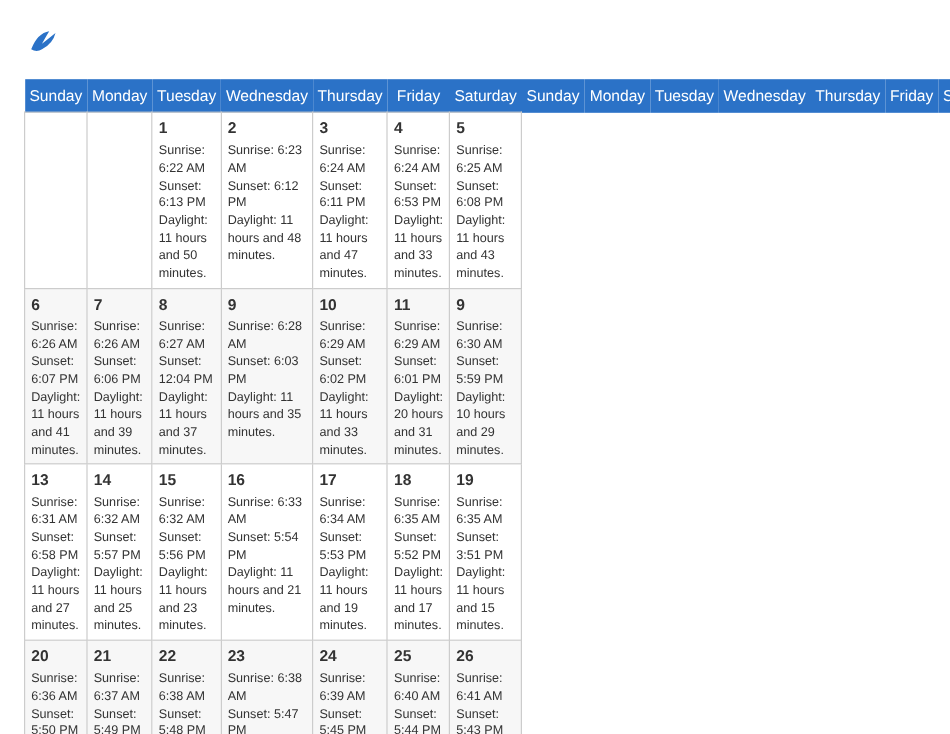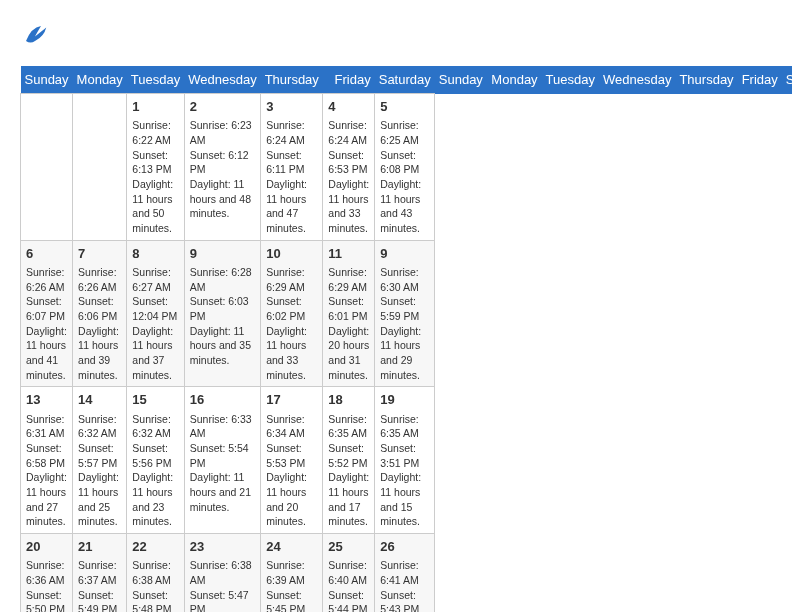--- a/index.html
+++ b/index.html
@@ -56,21 +56,21 @@
     }
     table {
       width: 100%;
       border-collapse: collapse;
       font-size: 10.5px;
     }
     thead tr th {
       background-color: #2b72c7;
       color: #fff;
       padding: 6px 4px;
-      text-align: right;
+      text-align: center;
       font-size: 13px;
       font-weight: normal;
     }
     tbody tr td {
       border: 1px solid #ccc;
       vertical-align: top;
       padding: 4px 5px;
       width: 14.28%;
       min-height: 80px;
       color: #333;
@@ -142,28 +142,28 @@
         <td><span class="day-num">4</span><span>Sunrise: 6:24 AM</span><br><span>Sunset: 6:53 PM</span><br><span>Daylight: 11 hours and 33 minutes.</span></td>
         <td><span class="day-num">5</span><span>Sunrise: 6:25 AM</span><br><span>Sunset: 6:08 PM</span><br><span>Daylight: 11 hours and 43 minutes.</span></td>
       </tr>
       <tr>
         <td><span class="day-num">6</span><span>Sunrise: 6:26 AM</span><br><span>Sunset: 6:07 PM</span><br><span>Daylight: 11 hours and 41 minutes.</span></td>
         <td><span class="day-num">7</span><span>Sunrise: 6:26 AM</span><br><span>Sunset: 6:06 PM</span><br><span>Daylight: 11 hours and 39 minutes.</span></td>
         <td><span class="day-num">8</span><span>Sunrise: 6:27 AM</span><br><span>Sunset: 12:04 PM</span><br><span>Daylight: 11 hours and 37 minutes.</span></td>
         <td><span class="day-num">9</span><span>Sunrise: 6:28 AM</span><br><span>Sunset: 6:03 PM</span><br><span>Daylight: 11 hours and 35 minutes.</span></td>
         <td><span class="day-num">10</span><span>Sunrise: 6:29 AM</span><br><span>Sunset: 6:02 PM</span><br><span>Daylight: 11 hours and 33 minutes.</span></td>
         <td><span class="day-num">11</span><span>Sunrise: 6:29 AM</span><br><span>Sunset: 6:01 PM</span><br><span>Daylight: 20 hours and 31 minutes.</span></td>
-        <td><span class="day-num">9</span><span>Sunrise: 6:30 AM</span><br><span>Sunset: 5:59 PM</span><br><span>Daylight: 11 hours and 29 minutes.</span></td>
+        <td><span class="day-num">9</span><span>Sunrise: 6:30 AM</span><br><span>Sunset: 5:59 PM</span><br><span>Daylight: 10 hours and 29 minutes.</span></td>
       </tr>
       <tr>
         <td><span class="day-num">13</span><span>Sunrise: 6:31 AM</span><br><span>Sunset: 6:58 PM</span><br><span>Daylight: 11 hours and 27 minutes.</span></td>
         <td><span class="day-num">14</span><span>Sunrise: 6:32 AM</span><br><span>Sunset: 5:57 PM</span><br><span>Daylight: 11 hours and 25 minutes.</span></td>
         <td><span class="day-num">15</span><span>Sunrise: 6:32 AM</span><br><span>Sunset: 5:56 PM</span><br><span>Daylight: 11 hours and 23 minutes.</span></td>
         <td><span class="day-num">16</span><span>Sunrise: 6:33 AM</span><br><span>Sunset: 5:54 PM</span><br><span>Daylight: 11 hours and 21 minutes.</span></td>
-        <td><span class="day-num">17</span><span>Sunrise: 6:34 AM</span><br><span>Sunset: 5:53 PM</span><br><span>Daylight: 11 hours and 20 minutes.</span></td>
+        <td><span class="day-num">17</span><span>Sunrise: 6:34 AM</span><br><span>Sunset: 5:53 PM</span><br><span>Daylight: 11 hours and 19 minutes.</span></td>
         <td><span class="day-num">18</span><span>Sunrise: 6:35 AM</span><br><span>Sunset: 5:52 PM</span><br><span>Daylight: 11 hours and 17 minutes.</span></td>
         <td><span class="day-num">19</span><span>Sunrise: 6:35 AM</span><br><span>Sunset: 3:51 PM</span><br><span>Daylight: 11 hours and 15 minutes.</span></td>
       </tr>
       <tr>
         <td><span class="day-num">20</span><span>Sunrise: 6:36 AM</span><br><span>Sunset: 5:50 PM</span><br></td>
         <td><span class="day-num">21</span><span>Sunrise: 6:37 AM</span><br><span>Sunset: 5:49 PM</span><br></td>
         <td><span class="day-num">22</span><span>Sunrise: 6:38 AM</span><br><span>Sunset: 5:48 PM</span><br></td>
         <td><span class="day-num">23</span><span>Sunrise: 6:38 AM</span><br><span>Sunset: 5:47 PM</span><br></td>
         <td><span class="day-num">24</span><span>Sunrise: 6:39 AM</span><br><span>Sunset: 5:45 PM</span><br></td>
         <td><span class="day-num">25</span><span>Sunrise: 6:40 AM</span><br><span>Sunset: 5:44 PM</span><br></td>

